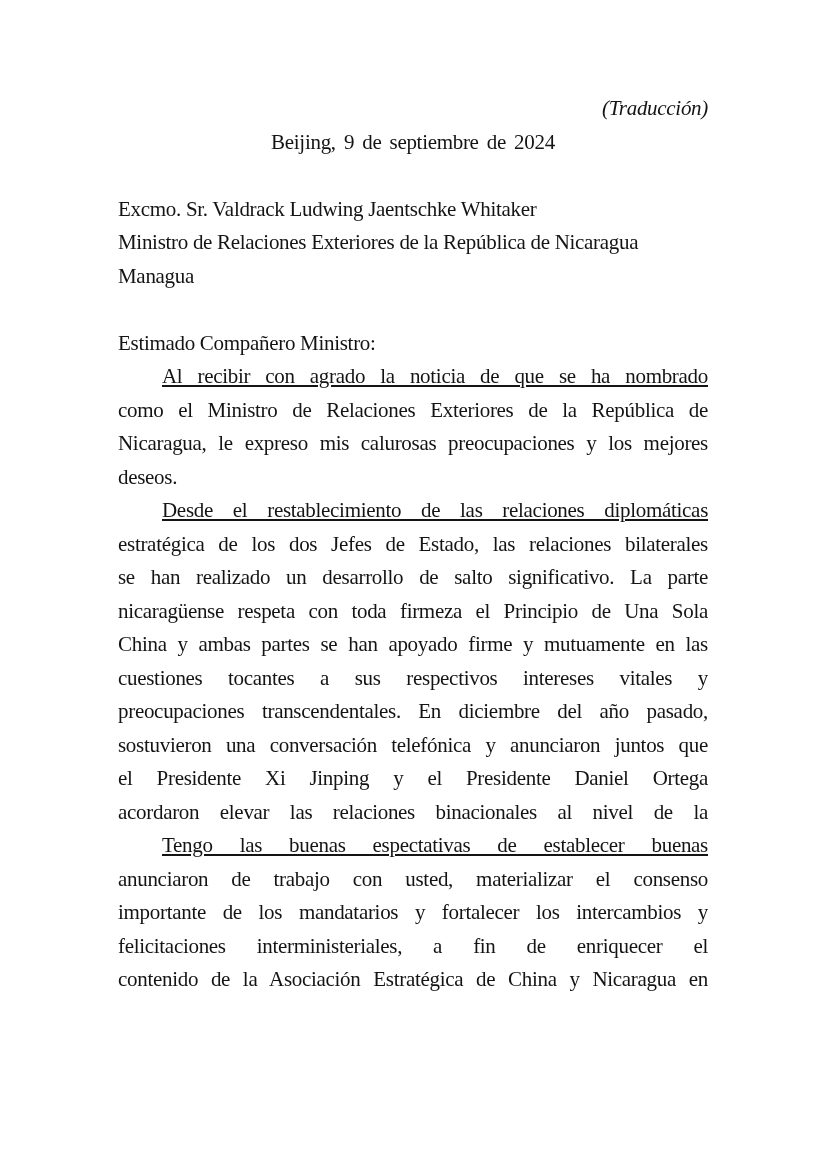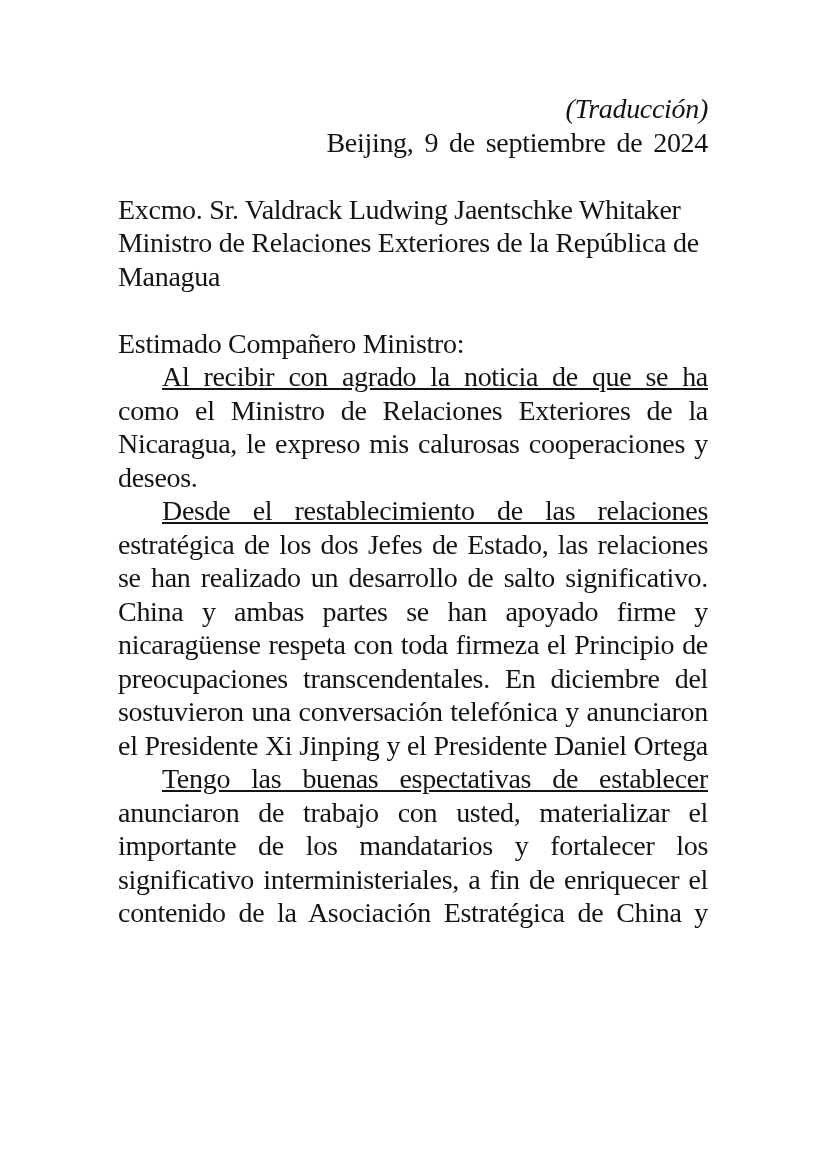--- a/index.html
+++ b/index.html
@@ -7,21 +7,21 @@
     padding: 0;
     background: #ffffff;
   }
   .page {
     position: relative;
     width: 825px;
     height: 1167px;
     background: #ffffff;
     overflow: hidden;
     font-family: "Liberation Serif", "DejaVu Serif", serif;
-    font-size: 28px;
+    font-size: 21px;
     letter-spacing: -0.3px;
     color: #141414;
     line-height: 33.5px;
   }
   .content {
     position: absolute;
     left: 118px;
     top: 92px;
     width: 590px;
   }
@@ -30,20 +30,21 @@
     overflow: hidden;
   }
   .right {
     text-align: right;
   }
   .italic {
     font-style: italic;
   }
   .dateline {
     word-spacing: 0.15em;
+    text-align: center;
   }
   
   .jline {
     text-align: justify;
   }
   .jline::after {
     content: "";
     display: inline-block;
     width: 100%;
     height: 0;
@@ -75,31 +76,33 @@
         <div class="line">Managua</div>
       </div>
 
     <div class="blank"></div>
 
     <div class="line">Estimado Compañero Ministro:</div>
 
     <div id="letter-body">
         <div class="line jline indent">Al recibir con agrado la noticia de que se ha nombrado</div>
         <div class="line jline">como el Ministro de Relaciones Exteriores de la República de</div>
-        <div class="line jline">Nicaragua, le expreso mis calurosas cooperaciones y los mejores</div>
+        <div class="line jline">Nicaragua, le expreso mis calurosas preocupaciones y los mejores</div>
         <div class="line">deseos.</div>
         <div class="line jline indent">Desde el restablecimiento de las relaciones diplomáticas</div>
         <div class="line jline">estratégica de los dos Jefes de Estado, las relaciones bilaterales</div>
         <div class="line jline">se han realizado un desarrollo de salto significativo. La parte</div>
+        <div class="line jline">nicaragüense respeta con toda firmeza el Principio de Una Sola</div>
         <div class="line jline">China y ambas partes se han apoyado firme y mutuamente en las</div>
-        <div class="line jline">nicaragüense respeta con toda firmeza el Principio de Una Sola</div>
+        <div class="line jline">cuestiones tocantes a sus respectivos intereses vitales y</div>
         <div class="line jline">preocupaciones transcendentales. En diciembre del año pasado,</div>
         <div class="line jline">sostuvieron una conversación telefónica y anunciaron juntos que</div>
         <div class="line jline">el Presidente Xi Jinping y el Presidente Daniel Ortega</div>
+        <div class="line jline">acordaron elevar las relaciones binacionales al nivel de la</div>
         <div class="line jline indent">Tengo las buenas espectativas de establecer buenas</div>
         <div class="line jline">anunciaron de trabajo con usted, materializar el consenso</div>
         <div class="line jline">importante de los mandatarios y fortalecer los intercambios y</div>
-        <div class="line jline">significativo interministeriales, a fin de enriquecer el</div>
+        <div class="line jline">felicitaciones interministeriales, a fin de enriquecer el</div>
         <div class="line jline">contenido de la Asociación Estratégica de China y Nicaragua en</div>
       </div>
 
   </div>
 </div>
 
 </body></html>

